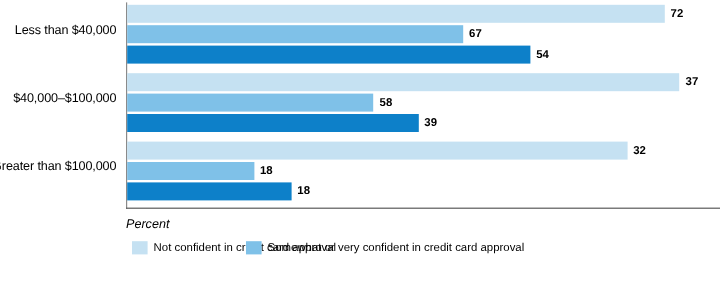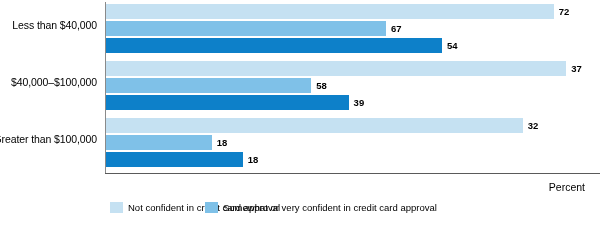--- a/index.html
+++ b/index.html
@@ -93,23 +93,24 @@
     white-space: nowrap;
     font-weight: bold;
   }
 
   
   .axis-title {
     position: absolute;
     left: 105px;
     top: 181px;
     width: 480px;
-    text-align: right;
+    text-align: left;
     font-size: 10.5px;
     color: #000000;
+    font-style: italic;
   }
 
   
   .legend {
     position: absolute;
     left: 0;
     top: 198px;
     width: 600px;
     height: 15px;
   }

